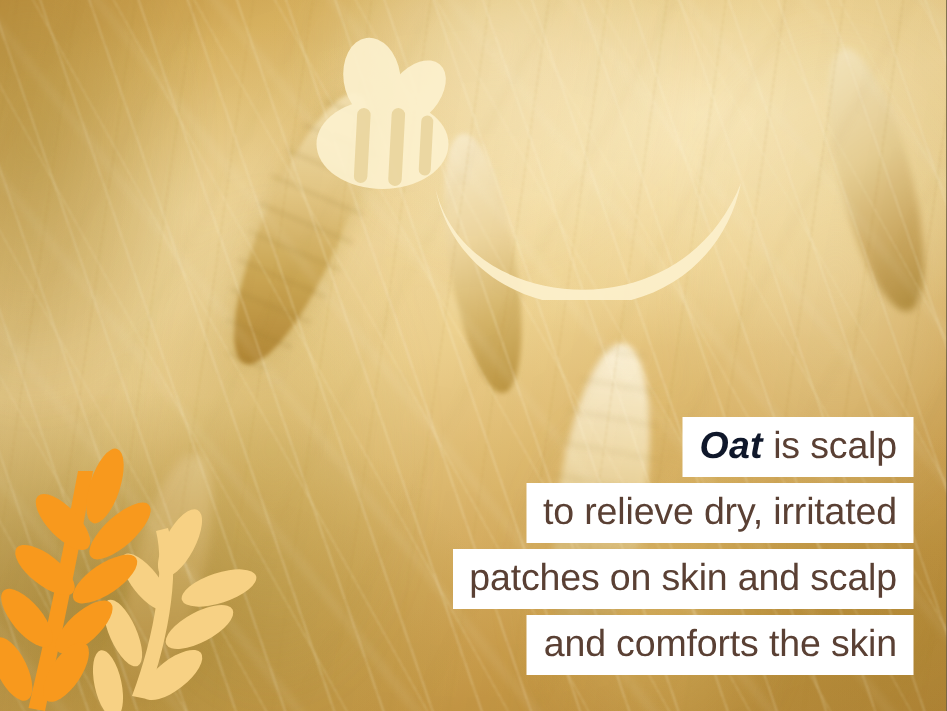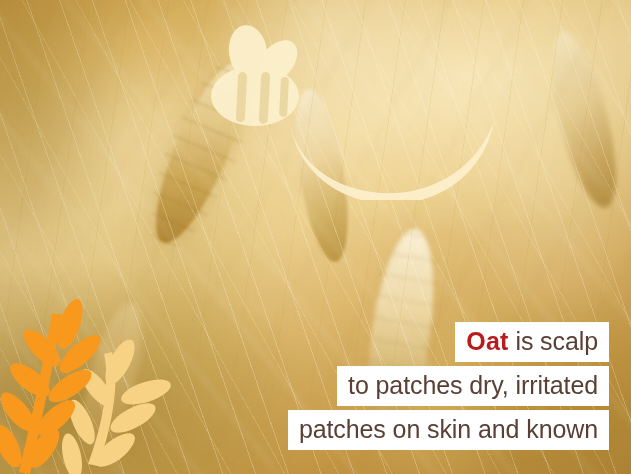--- a/index.html
+++ b/index.html
@@ -202,22 +202,23 @@
     color: #5a4034;
     font-size: 25px;
     line-height: 1.0;
     letter-spacing: -0.1px;
     padding: 7px 11px 8px 11px;
     white-space: nowrap;
     font-weight: 400;
   }
   .copy-line .lead {
     font-weight: 700;
-    color: #b91c1c;
+    color: #0f172a;
     letter-spacing: 0.2px;
+    font-style: italic;
   }
 </style>
 </head>
 <body>
 
 <div class="stage">
 
   <div class="bg-base"></div>
   <div class="bg-haze"></div>
   <div class="ear ear-e"></div>
@@ -283,17 +284,18 @@
         <ellipse cx="14" cy="150" rx="10" ry="23" transform="rotate(-26 14 150)"></ellipse>
         <ellipse cx="50" cy="152" rx="10" ry="23" transform="rotate(34 50 152)"></ellipse>
       </g>
     </svg>
   </div>
 
   <div class="copy-block">
     <div class="copy-line">
       <span class="lead">Oat</span><span> is scalp</span>
     </div>
-    <div class="copy-line">to patches dry, irritated</div>
-    <div class="copy-line">patches on skin and known</div>
+    <div class="copy-line">to relieve dry, irritated</div>
+    <div class="copy-line">patches on skin and scalp</div>
+    <div class="copy-line">and comforts the skin</div>
   </div>
 
 </div>
 
 </body></html>

